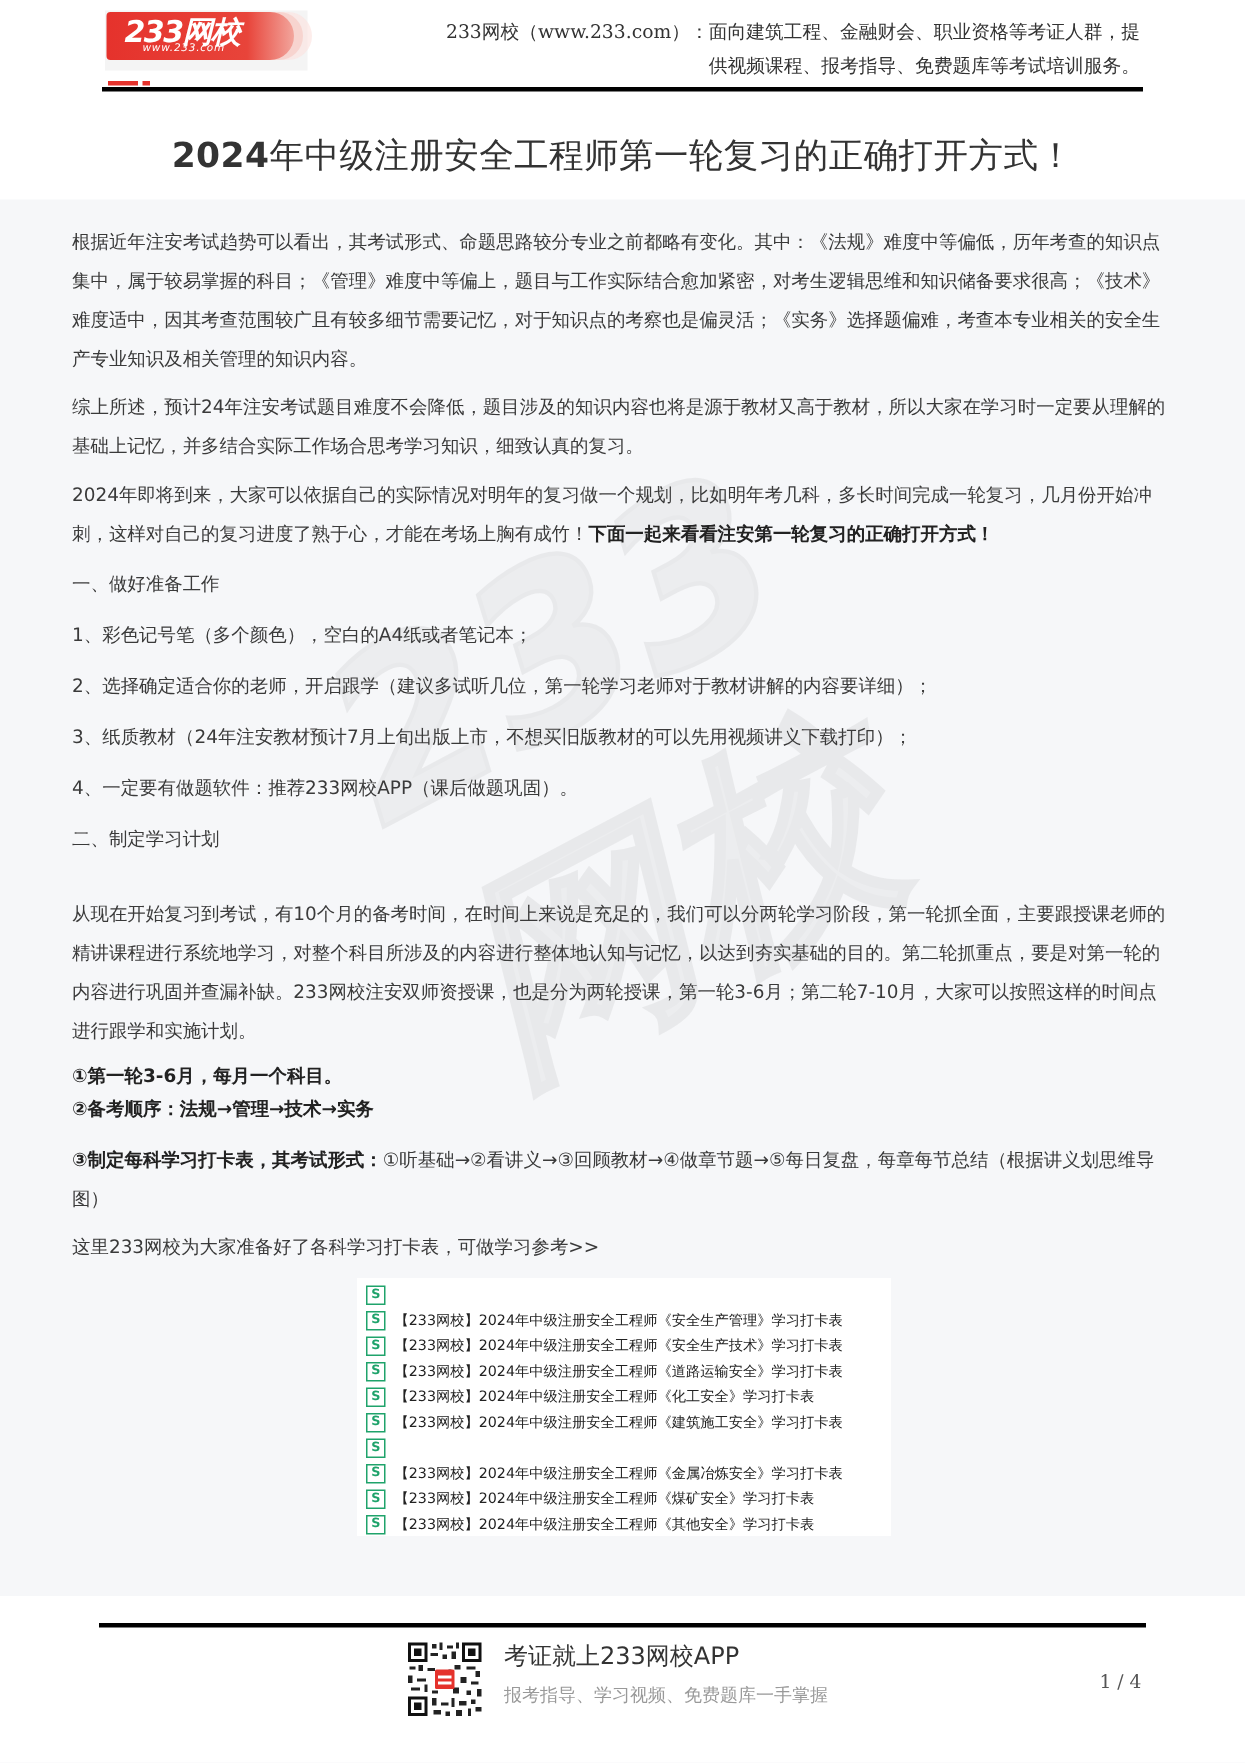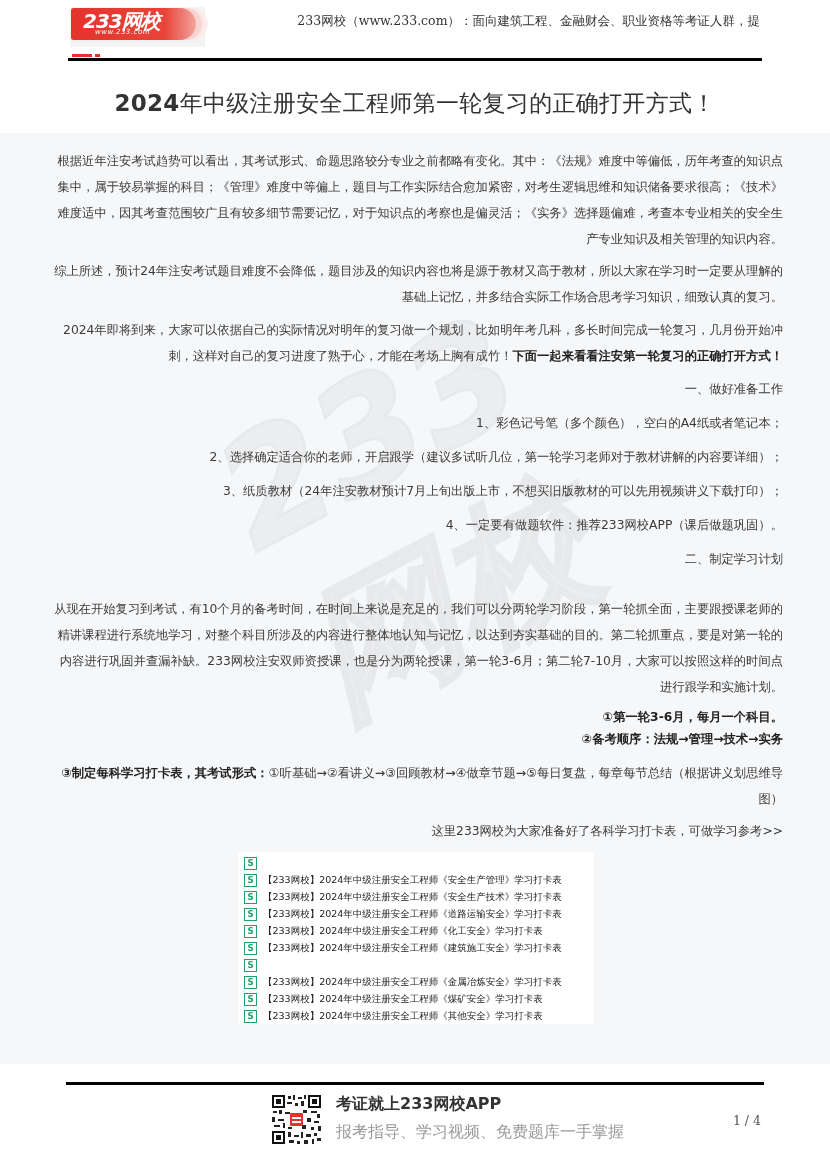--- a/index.html
+++ b/index.html
@@ -27,61 +27,62 @@
   .header-rule { position: absolute; left: 68px; top: 58px; width: 694px; height: 3px; background: #000; }
 
   .title {
     position: absolute; left: 0; top: 88px; width: 830px; text-align: center;
     font-size: 23px; font-weight: normal; color: #333; letter-spacing: 0.3px;
   }
   .title b { font-weight: bold; }
 
   .content-bg { position: absolute; left: 0; top: 133px; width: 830px; height: 931px; background: #f6f7f9; }
   .content { position: absolute; left: 48px; top: 148px; width: 735px; font-size: 12.3px; color: #3a3a3a; }
-  .content p { margin: 0; line-height: 26px; text-align: right; }
+  .content p { margin: 0; line-height: 26px; }
   .p { position: absolute; left: 0; width: 735px; }
   .bold { font-weight: bold; color: #222; margin-top: 48px; }
 
   .watermark {
     position: absolute; left: 250px; top: 330px; width: 340px; height: 340px; pointer-events: none;
     opacity: .08; transform: rotate(-28deg);
   }
   .watermark .wm1 { font-size: 150px; font-weight: bold; font-style: italic; color: #888; -webkit-text-stroke: 3px #555; }
 
   .checklist {
     position: absolute; left: 238px; top: 852px; width: 356px; height: 172px; background: #fff;
   }
   .check-item { position: absolute; left: 6px; height: 17px; display: flex; align-items: center; font-size: 9.5px; color: #222; white-space: nowrap; }
   .s-icon {
     width: 11px; height: 11px; border: 1.2px solid #1fa36b; color: #1fa36b; font-size: 8.5px; font-weight: bold;
     line-height: 11px; text-align: center; margin-right: 6px; box-sizing: content-box; font-family: "DejaVu Sans", sans-serif;
   }
 
   .footer-rule { position: absolute; left: 66px; top: 1082px; width: 698px; height: 3px; background: #000; }
   .qr { position: absolute; left: 271px; top: 1094px; width: 51px; height: 51px; }
-  .app-title { position: absolute; left: 336px; top: 1094px; font-size: 16px; font-weight: bold; color: #333; }
-  .app-sub { position: absolute; left: 336px; top: 1122px; font-size: 16px; color: #999; }
+  .app-title { position: absolute; left: 336px; top: 1094px; font-size: 16px; font-weight: normal; color: #333; }
+  .app-sub { position: absolute; left: 336px; top: 1122px; font-size: 12px; color: #999; }
   .page-num { position: absolute; right: 69px; top: 1113px; font-family: "DejaVu Serif", "Liberation Serif", serif; font-size: 12.5px; color: #555; }
 </style>
 </head>
 <body>
 
 <div class="header">
   <div class="logo-bg"></div>
   <div class="logo-ghost2"></div>
   <div class="logo-ghost1"></div>
   <div class="logo">
     <span class="logo-main">233网校</span>
     <span class="logo-url">www.233.com</span>
   </div>
   <div class="logo-bars">
     <span style="width:20px"></span><span style="width:5px"></span>
   </div>
   <div class="tagline">
     <div>233网校（www.233.com）：面向建筑工程、金融财会、职业资格等考证人群，提</div>
+    <div>供视频课程、报考指导、免费题库等考试培训服务。</div>
   </div>
   <div class="header-rule"></div>
 </div>
 
 <h1 class="title" style="margin:0;">
   <b>2024</b><span>年中级注册安全工程师第一轮复习的正确打开方式！</span>
 </h1>
 
 <div class="content-bg"></div>
 

